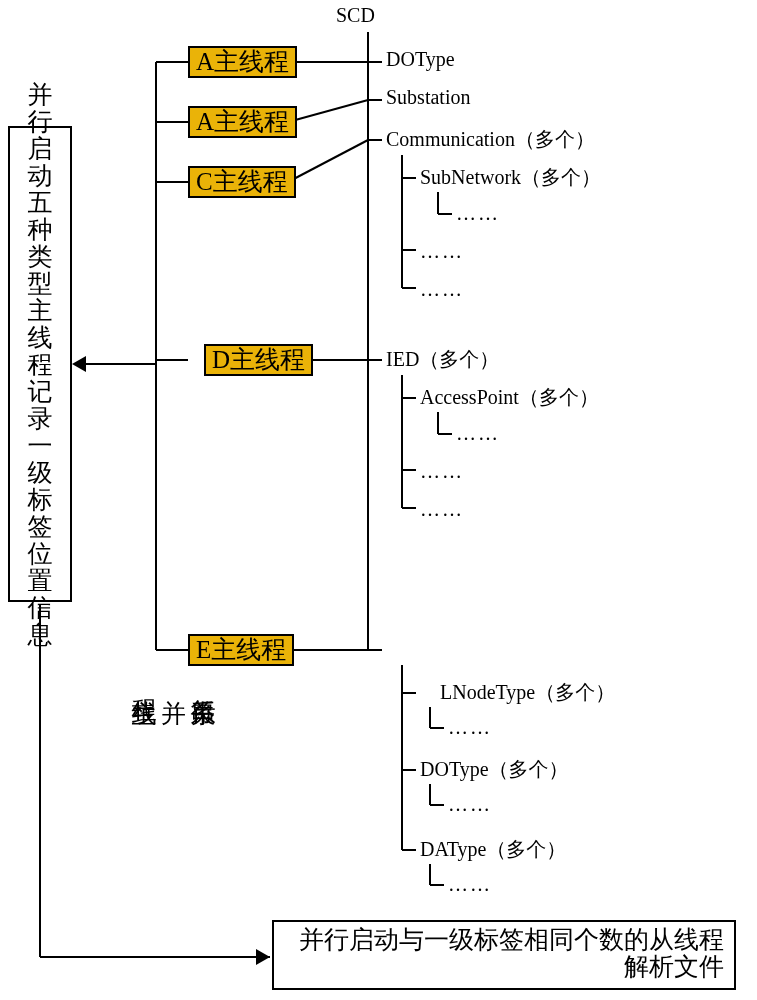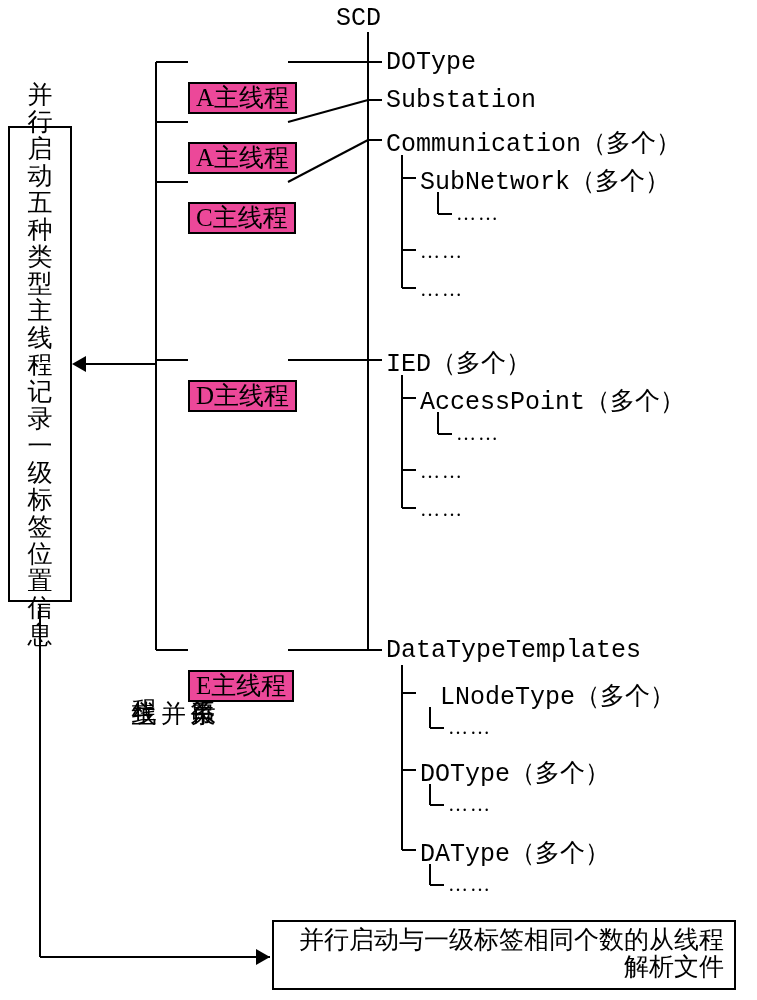--- a/index.html
+++ b/index.html
@@ -51,33 +51,32 @@
     width: 757px;
     height: 1000px;
     pointer-events: none;
   }
   
   .thread {
     position: absolute;
     border: 2px solid #000;
     font-size: 25px;
     padding: 0px 6px;
-    background: #ec4899;
+    background: #eab308;
     box-sizing: border-box;
     height: 32px;
     line-height: 28px;
     white-space: nowrap;
-    margin-top: 36px;
   }
   
   .txt {
     position: absolute;
-    font-size: 25px;
+    font-size: 20px;
     white-space: nowrap;
-    font-family: Liberation Mono, monospace;
+    font-family: Liberation Serif, serif;
   }
   
   .ell {
     position: absolute;
     font-size: 20px;
     letter-spacing: 2px;
   }
   
   .bottom-box {
     position: absolute;
@@ -212,38 +211,37 @@
         <span>置</span>
         <span>信</span>
         <span>息</span>
       </span>
   </div>
   <div class="arrow-in"></div>
 
   <div class="thread" style="left:188px; top:46px;">A主线程</div>
   <div class="thread" style="left:188px; top:106px;">A主线程</div>
   <div class="thread" style="left:188px; top:166px;">C主线程</div>
-  <div class="thread" style="left:188px; top:344px;">D主线程</div>
+  <div class="thread" style="left:204px; top:344px;">D主线程</div>
   <div class="thread" style="left:188px; top:634px;">E主线程</div>
 
   <div class="txt" style="left:386px; top:48px;">DOType</div>
   <div class="txt" style="left:386px; top:86px;">Substation</div>
   <div class="txt" style="left:386px; top:126px;">Communication（多个）</div>
   <div class="txt" style="left:420px; top:164px;">SubNetwork（多个）</div>
   <div class="ell" style="left:456px; top:202px;">……</div>
   <div class="ell" style="left:420px; top:240px;">……</div>
   <div class="ell" style="left:420px; top:278px;">……</div>
 
   <div class="txt" style="left:386px; top:346px;">IED（多个）</div>
   <div class="txt" style="left:420px; top:384px;">AccessPoint（多个）</div>
   <div class="ell" style="left:456px; top:422px;">……</div>
   <div class="ell" style="left:420px; top:460px;">……</div>
   <div class="ell" style="left:420px; top:498px;">……</div>
 
-  <div class="txt" style="left:386px; top:636px;">DataTypeTemplates</div>
   <div class="txt" style="left:420px; top:679px;margin-left:20px;">LNodeType（多个）</div>
   <div class="ell" style="left:448px; top:716px;">……</div>
   <div class="txt" style="left:420px; top:756px;">DOType（多个）</div>
   <div class="ell" style="left:448px; top:793px;">……</div>
   <div class="txt" style="left:420px; top:836px;">DAType（多个）</div>
   <div class="ell" style="left:448px; top:873px;">……</div>
 
   <div class="mid-vtext" style="left:130px; top:680px;">
     <div class="col">
         <span style="writing-mode:vertical-rl; text-orientation:upright;">主线程</span>

